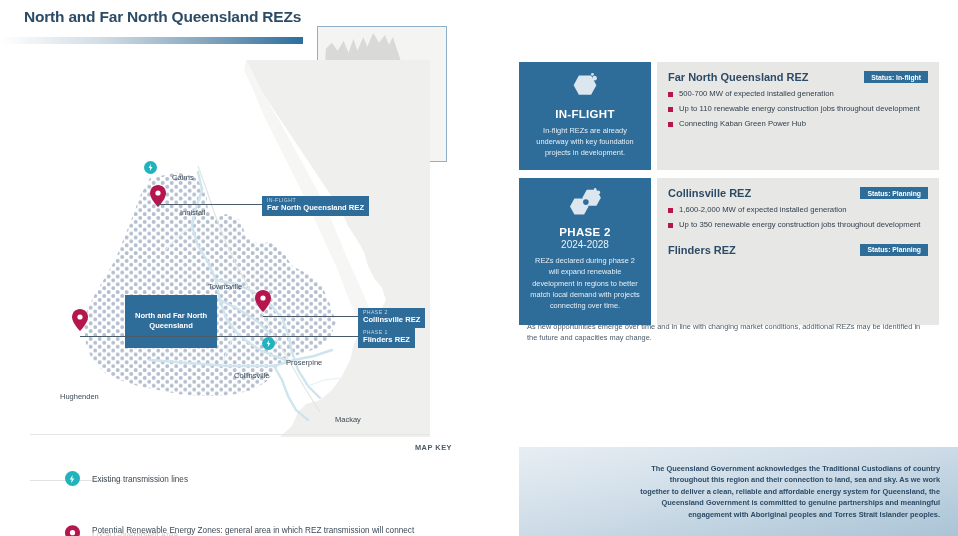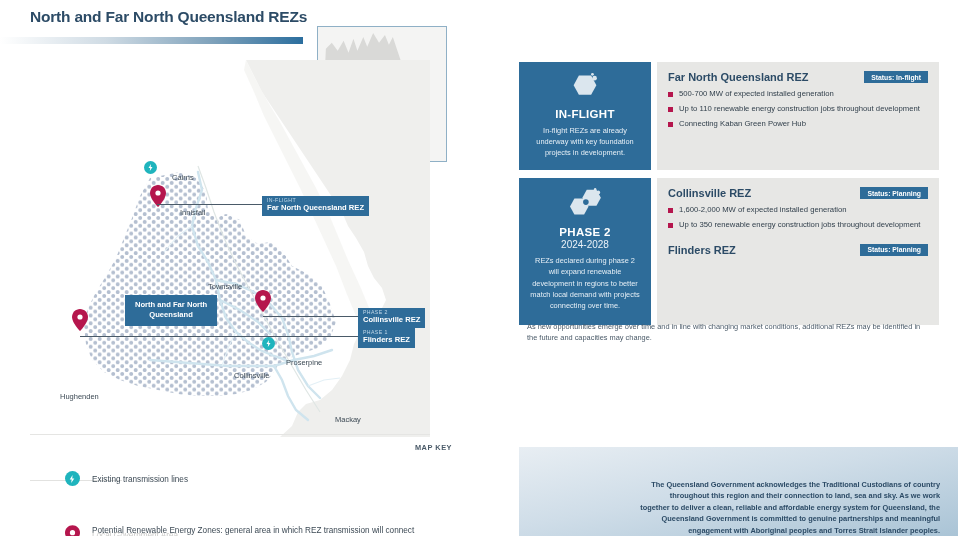--- a/index.html
+++ b/index.html
@@ -6,21 +6,21 @@
   html, body {
     width: 958px; height: 536px;
     background: #ffffff;
     font-family: "Liberation Sans", sans-serif;
     overflow: hidden;
   }
   .page { position: relative; width: 958px; height: 536px; background: #fff; }
 
   
   .page-title {
-    position: absolute; left: 30px; top: 8px;
+    position: absolute; left: 24px; top: 8px;
     font-size: 15.5px; font-weight: bold; color: #2c4b66;
     letter-spacing: -0.2px;
   }
   .header-rule {
     position: absolute; left: 0; top: 37px; width: 303px; height: 7px;
     background: linear-gradient(to right, #ffffff 0%, #cfdbe4 35%, #7fa2bb 70%, #2b6e9e 100%);
   }
 
   
   .inset-map {
@@ -38,21 +38,21 @@
 
   .map-label {
     position: absolute; font-size: 7.5px; color: #3d4a55;
     font-family: "Liberation Sans", sans-serif; white-space: nowrap;
   }
 
   
   .region-chip {
     position: absolute; background: #2e6c99; color: #fff;
     font-size: 7.6px; font-weight: bold; line-height: 1.35;
-    text-align: center; padding: 5px 10px; white-space: nowrap;
+    text-align: center; padding: 16px 10px; white-space: nowrap;
   }
   
   .callout {
     position: absolute; background: #2e6c99; color: #fff;
     padding: 2px 5px 3px 5px; line-height: 1.15; white-space: nowrap;
   }
   .callout .ph { display:block; font-size: 5.2px; letter-spacing: .4px; color:#c3d9e9; }
   .callout .nm { display:block; font-size: 7.6px; font-weight: bold; }
   .leader { position: absolute; height: 1px; background: #4a5a68; }
 
@@ -103,21 +103,21 @@
 
   .disclaimer {
     position: absolute; left: 527px; top: 321px; width: 400px;
     font-size: 7.4px; color: #4a5a68; line-height: 1.5;
   }
 
   
   .ack {
     position: absolute; left: 519px; top: 447px; width: 439px; height: 89px;
     background: linear-gradient(to bottom right, #e8eef3 0%, #cfdde8 45%, #aac4d6 100%);
-    display: flex; align-items: flex-end; justify-content: flex-end;
+    display: flex; align-items: center; justify-content: flex-end;
   }
   .ack-text {
     width: 318px; padding-right: 18px; text-align: right;
     font-size: 7.4px; font-weight: bold; color: #2c4b66; line-height: 1.55;
   }
 </style>
 </head>
 <body>
 
 <div class="page">

